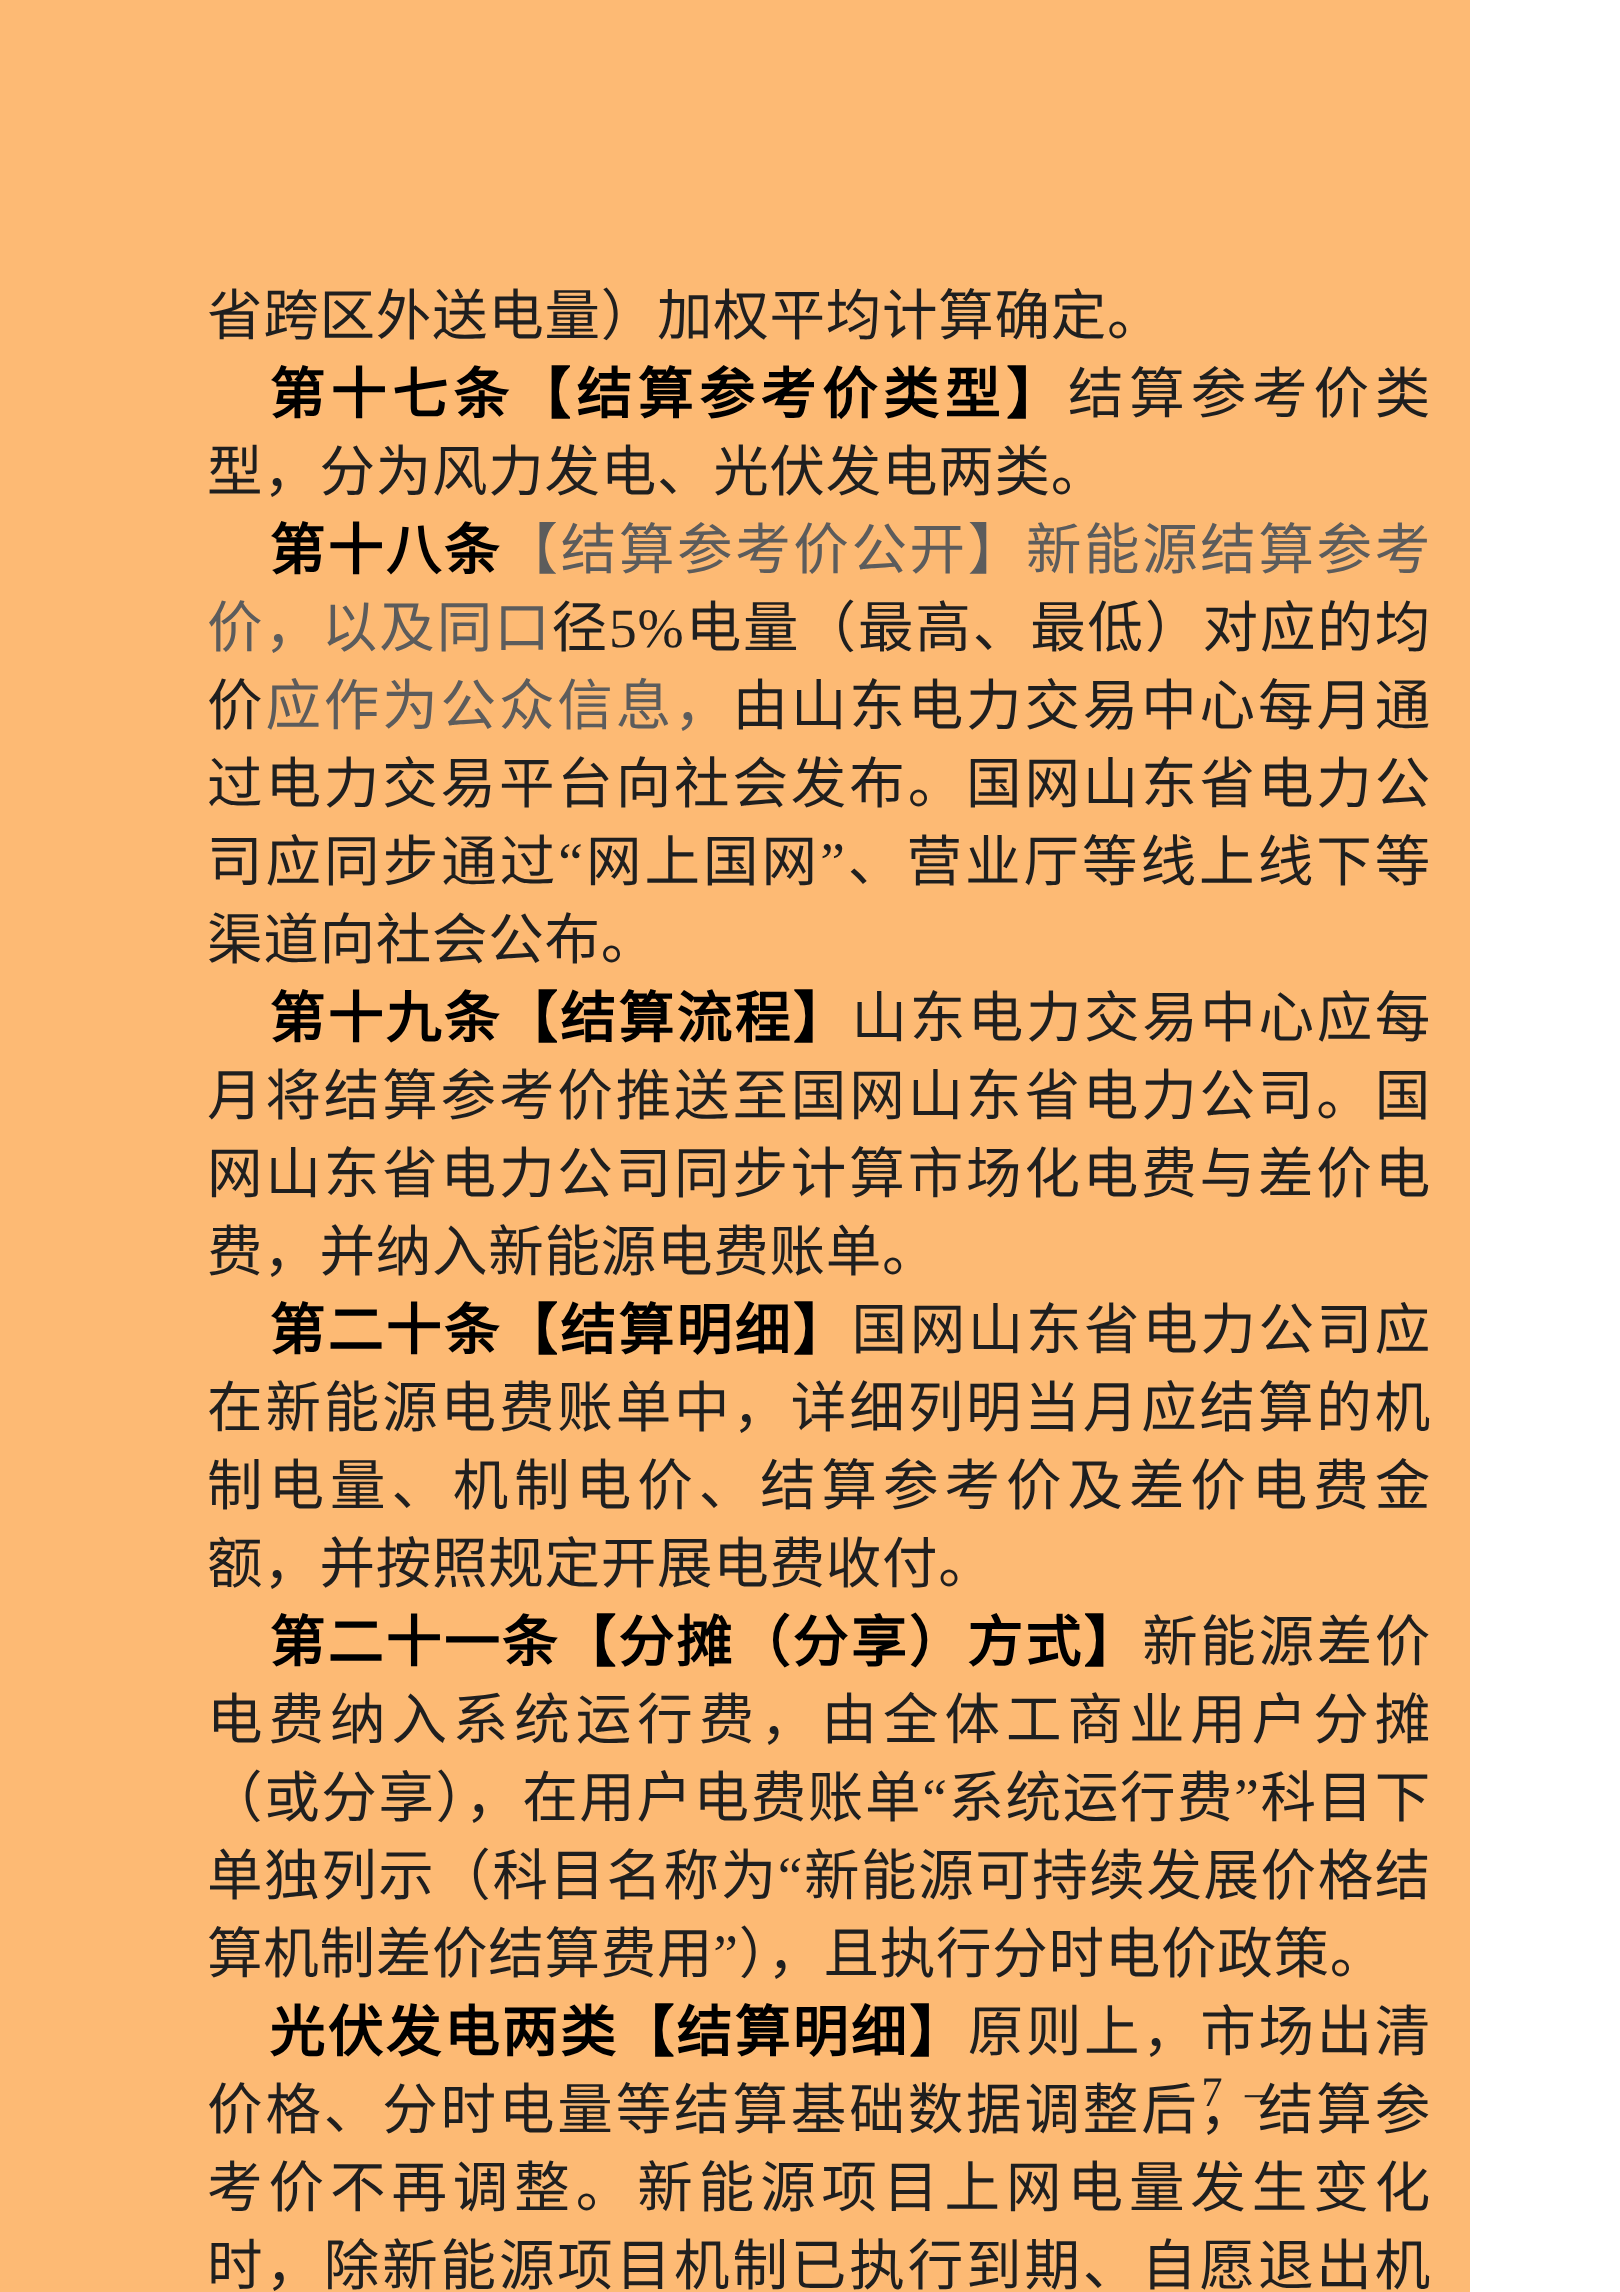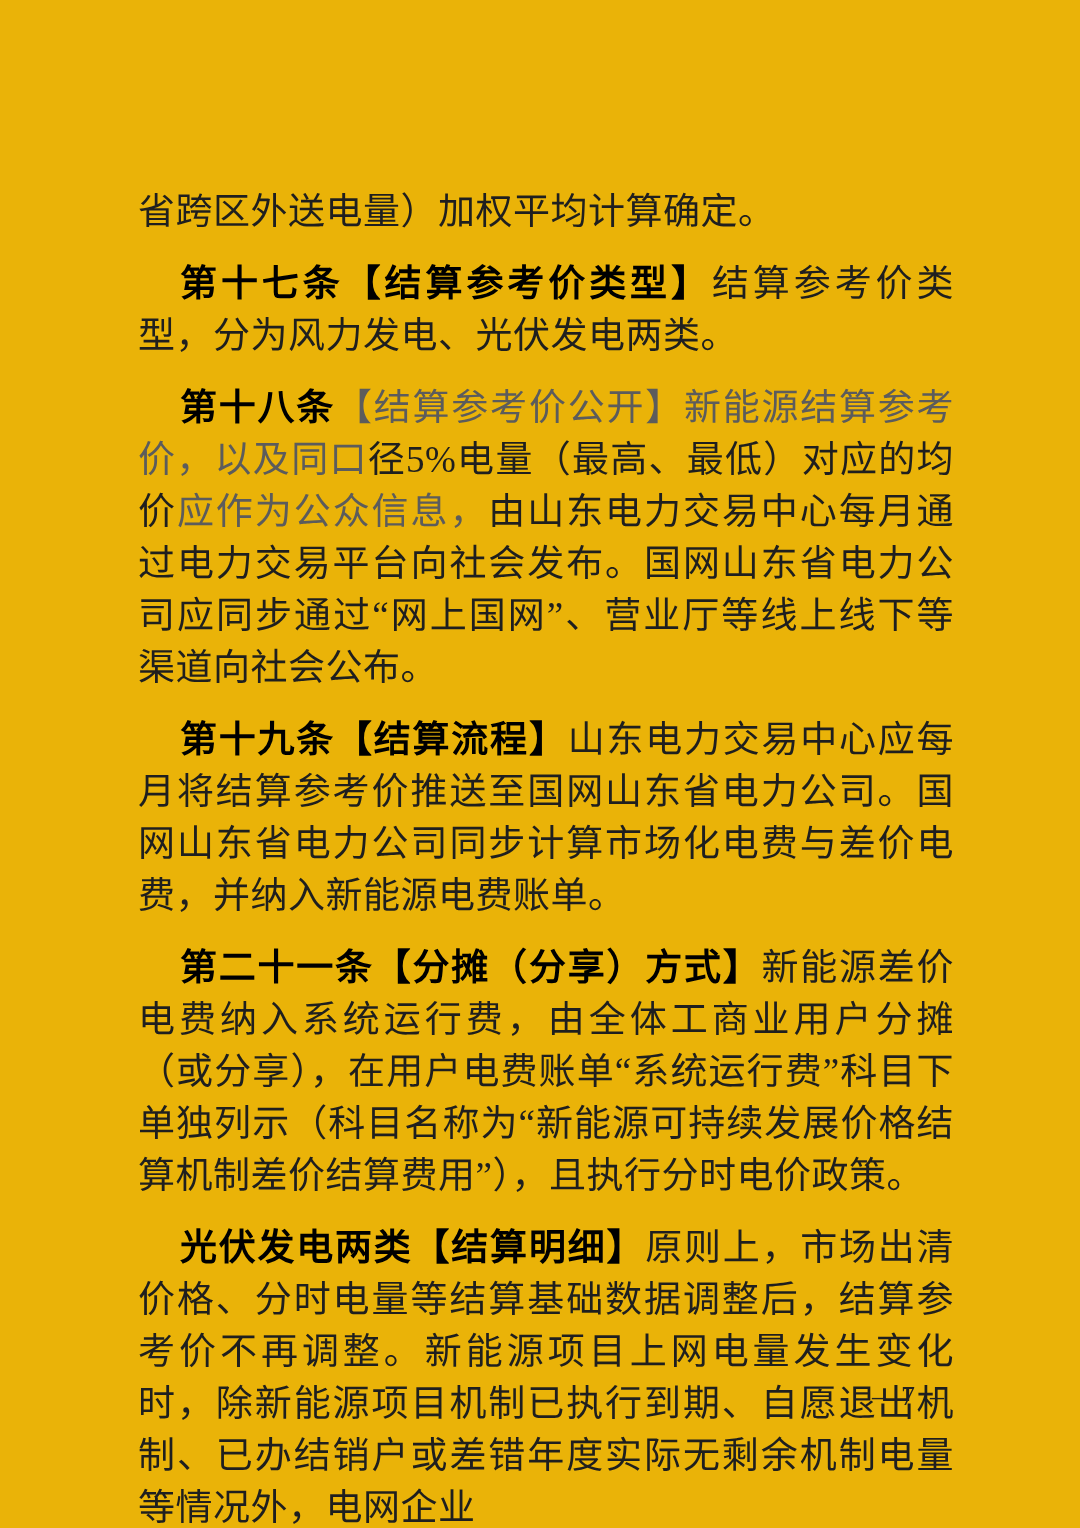--- a/index.html
+++ b/index.html
@@ -2,44 +2,43 @@
 <html lang="zh-CN"><head>
 <meta charset="utf-8">
 <style>
   html, body {
     margin: 0;
     padding: 0;
     background: #ffffff;
   }
   .page {
     position: relative;
-    width: 1080px;
+    width: 980px;
     height: 1528px;
-    background: #eab308;
+    background: #fdba74;
     overflow: hidden;
     font-family: "Liberation Serif", "DejaVu Serif", serif;
   }
   .doc {
     position: absolute;
     left: 138px;
     top: 186px;
     width: 816px;
   }
   .para {
     margin: 0;
     font-size: 37px;
     line-height: 52px;
     text-align: justify;
     color: #1f1f1f;
     letter-spacing: 0.5px;
     word-break: break-all;
   }
   .para.indent {
     text-indent: 42px;
-    margin-top: 20px;
   }
   .run-bold {
     font-weight: 700;
     color: #000000;
   }
   .run-normal {
     font-weight: 400;
     color: #1f1f1f;
   }
   .run-light {
@@ -58,17 +57,18 @@
 </style>
 </head>
 <body>
 
 <div class="page">
   <div class="doc">
       <p class="para"><span class="run-normal">省跨区外送电量）加权平均计算确定。</span></p>
       <p class="para indent"><span class="run-bold">第十七条</span><span class="run-bold">【结算参考价类型】</span><span class="run-normal">结算参考价类型，分为风力发电、光伏发电两类。</span></p>
       <p class="para indent"><span class="run-bold">第十八条</span><span class="run-light">【结算参考价公开】新能源结算参考价，以及同口</span><span class="run-normal">径5%电量（最高、最低）对应的均价</span><span class="run-light">应作为公众信息，</span><span class="run-normal">由山东电力交易中心每月通过电力交易平台向社会发布。国网山东省电力公司应同步通过“网上国网”、营业厅等线上线下等渠道向社会公布。</span></p>
       <p class="para indent"><span class="run-bold">第十九条</span><span class="run-bold">【结算流程】</span><span class="run-normal">山东电力交易中心应每月将结算参考价推送至国网山东省电力公司。国网山东省电力公司同步计算市场化电费与差价电费，并纳入新能源电费账单。</span></p>
+      <p class="para indent"><span class="run-bold">第二十条</span><span class="run-bold">【结算明细】</span><span class="run-normal">国网山东省电力公司应在新能源电费账单中，详细列明当月应结算的机制电量、机制电价、结算参考价及差价电费金额，并按照规定开展电费收付。</span></p>
       <p class="para indent"><span class="run-bold">第二十一条</span><span class="run-bold">【分摊（分享）方式】</span><span class="run-normal">新能源差价电费纳入系统运行费，由全体工商业用户分摊（或分享），在用户电费账单“系统运行费”科目下单独列示（科目名称为“新能源可持续发展价格结算机制差价结算费用”），且执行分时电价政策。</span></p>
       <p class="para indent"><span class="run-bold">光伏发电两类</span><span class="run-bold">【结算明细】</span><span class="run-normal">原则上，市场出清价格、分时电量等结算基础数据调整后，结算参考价不再调整。新能源项目上网电量发生变化时，除新能源项目机制已执行到期、自愿退出机制、已办结销户或差错年度实际无剩余机制电量等情况外，电网企业</span></p>
     </div>
   <div class="page-number">– 7 –</div>
 </div>
 
 </body></html>

